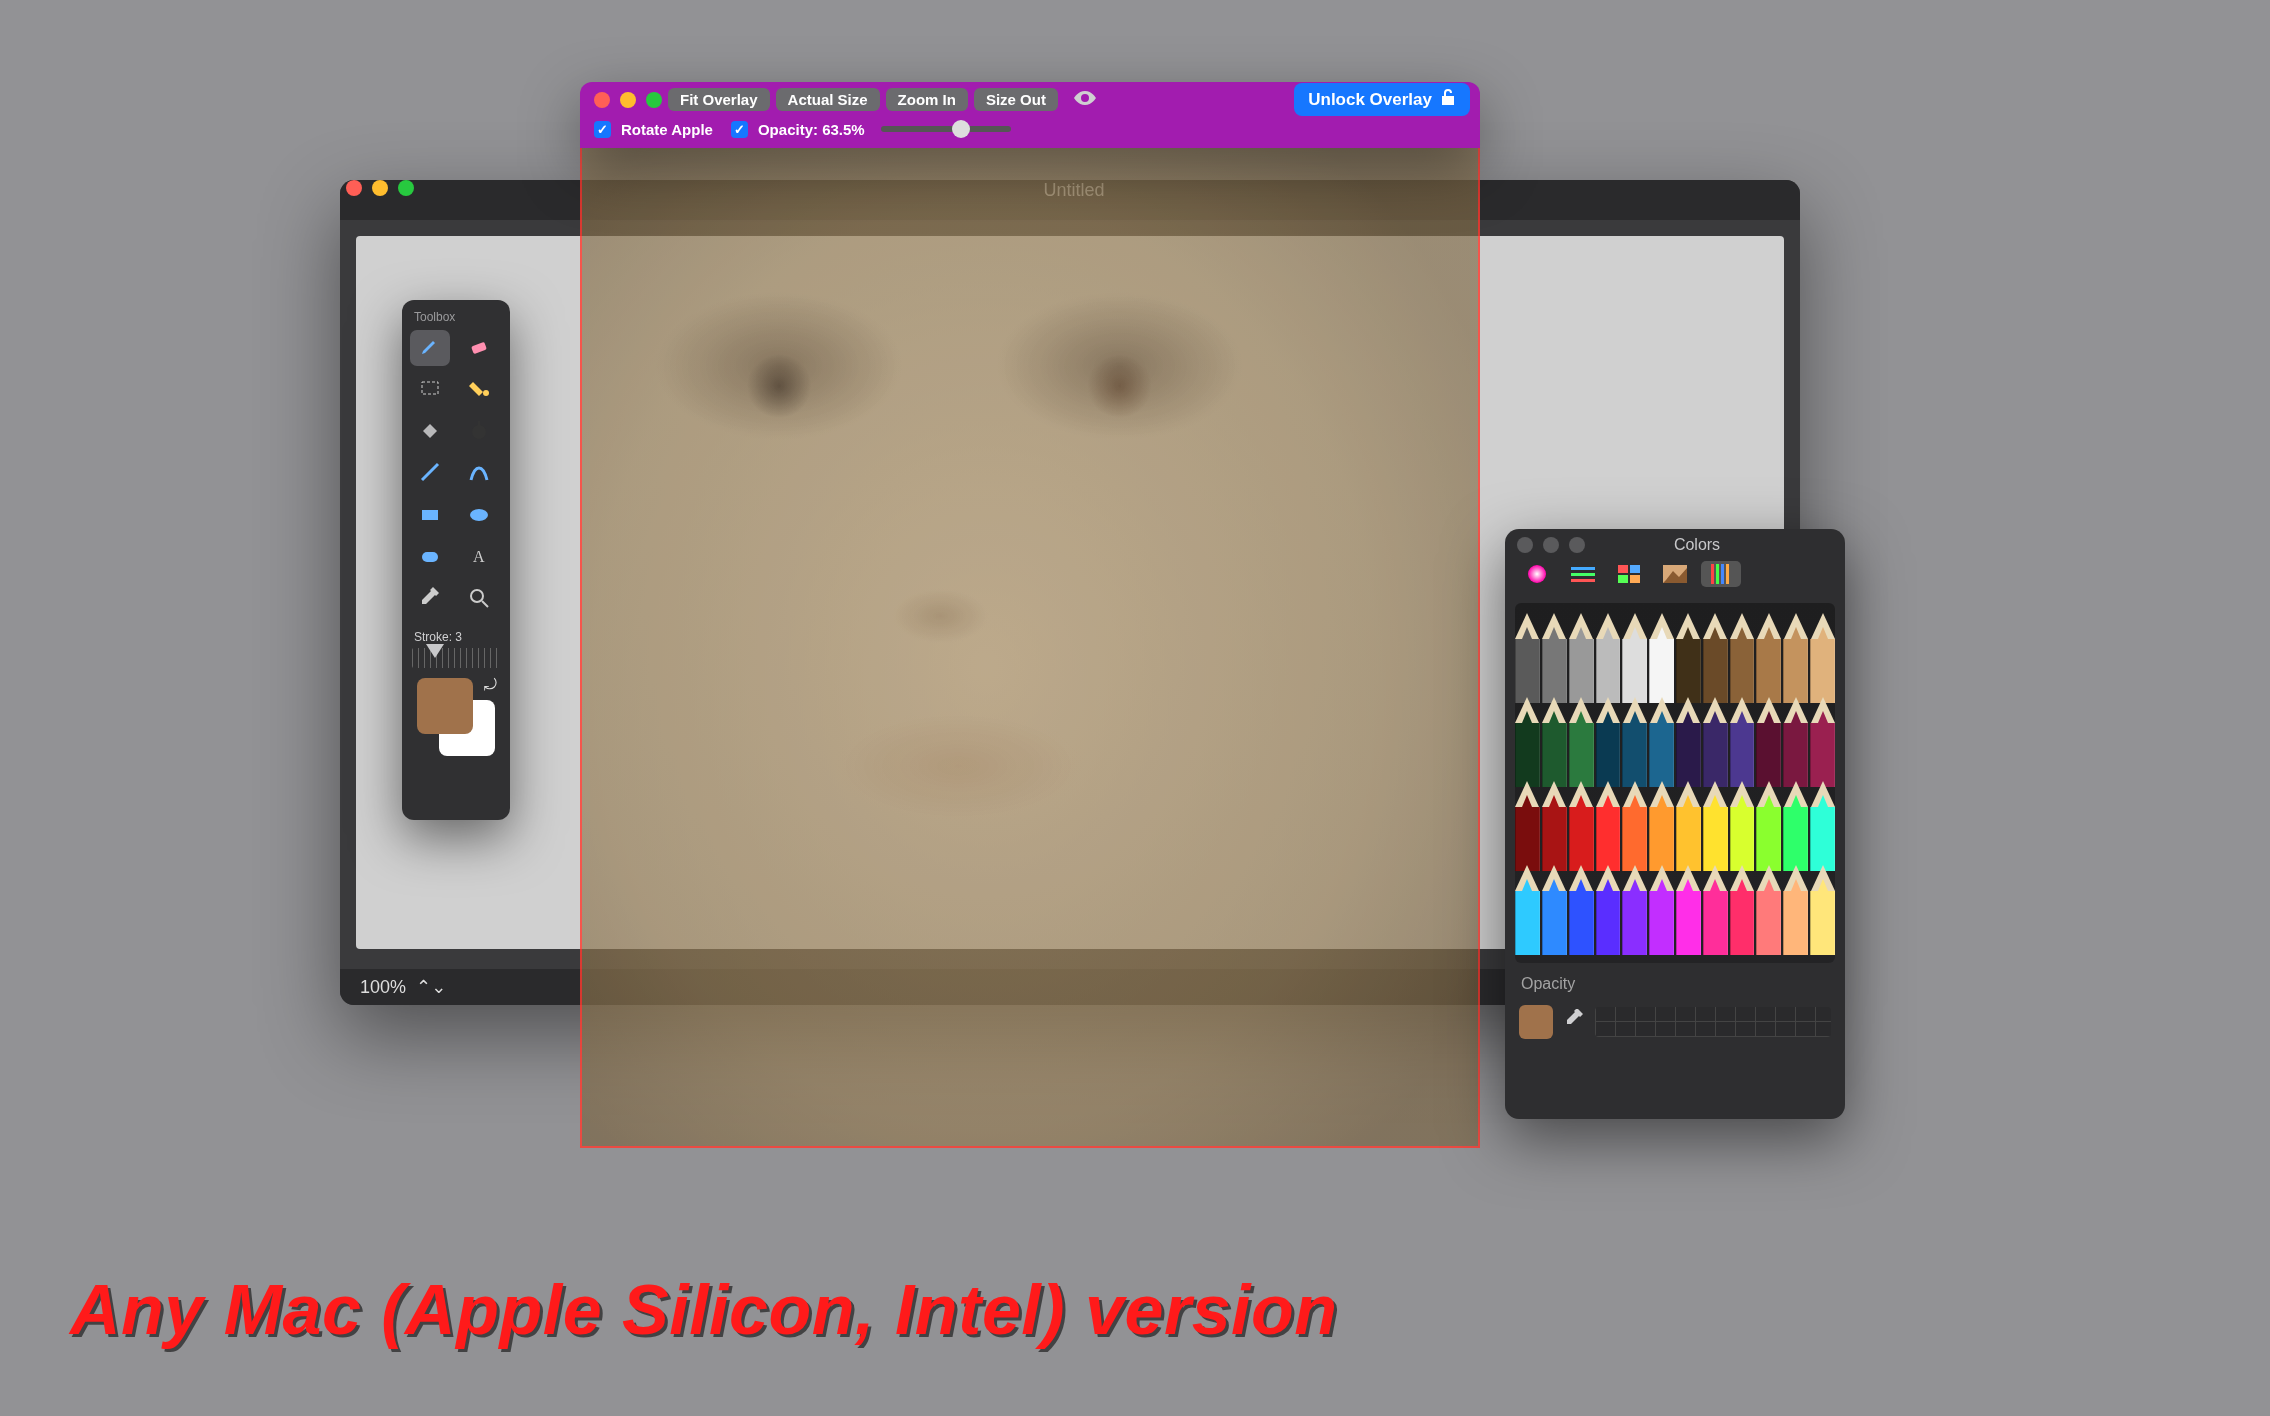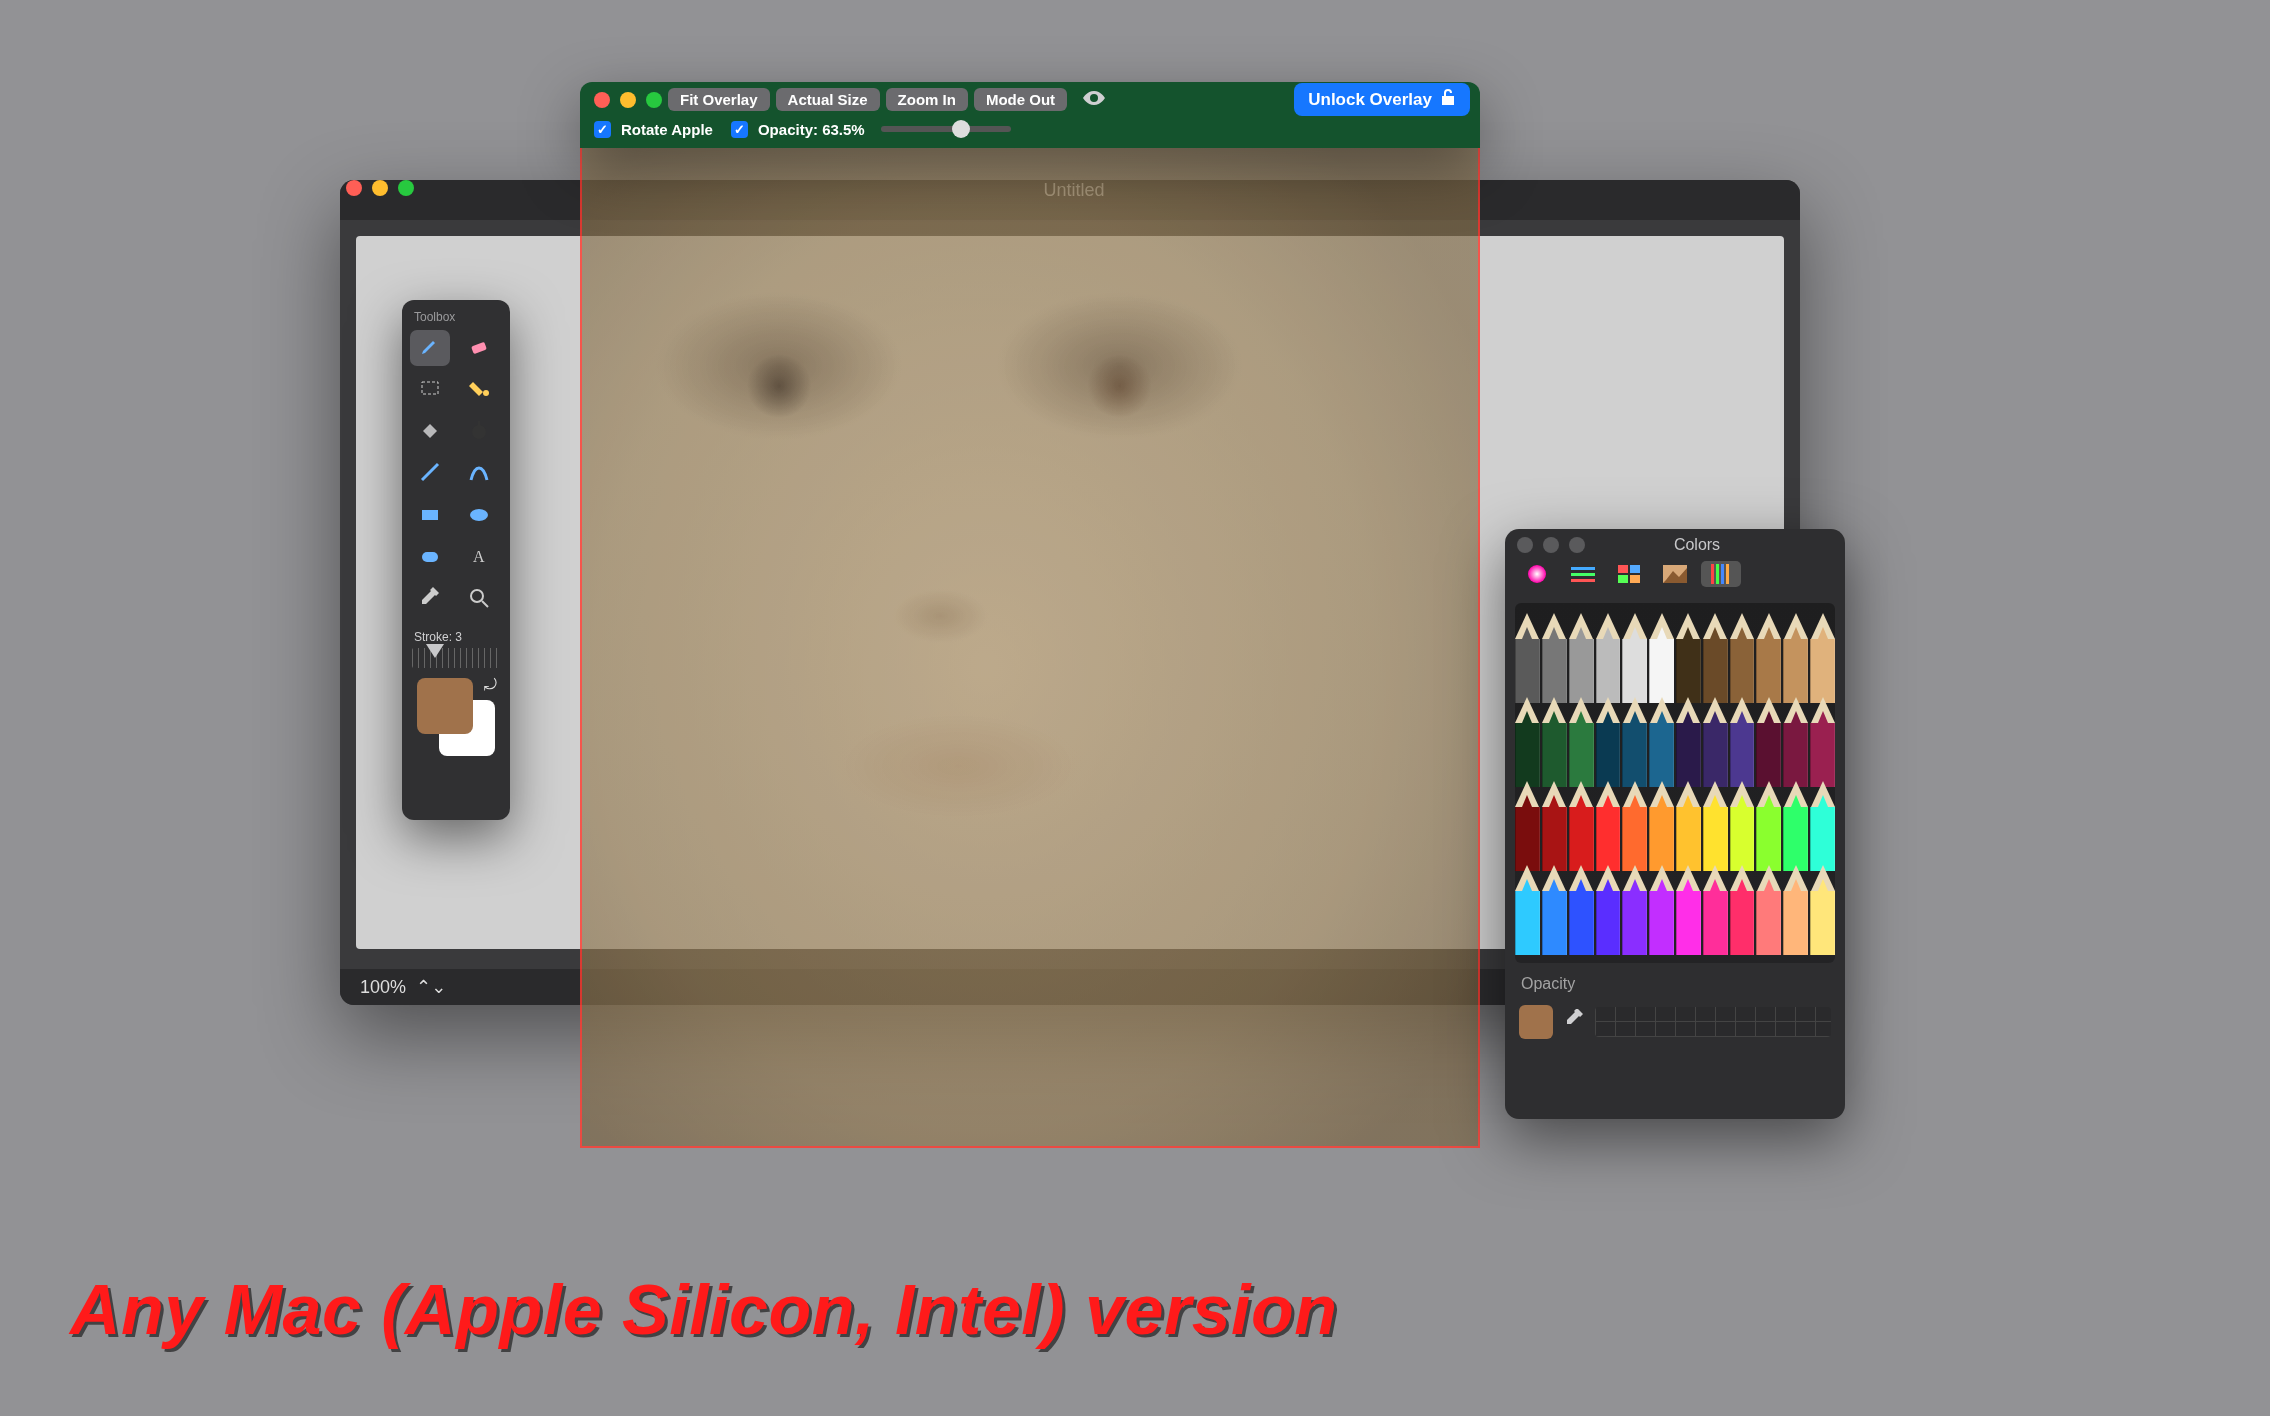--- a/index.html
+++ b/index.html
@@ -50,21 +50,21 @@
     display:flex; align-items:center; padding:0 20px;
     color:#ddd; font-size:18px;
   }
   .zoom-readout { display:flex; align-items:center; gap:10px; }
 
   
   .overlay-window {
     position:absolute;
     left:580px; top:82px;
     width:900px; height:66px;
-    background:#14532d;
+    background:#a21caf;
     border-radius:12px 12px 0 0;
     box-shadow: 0 20px 60px rgba(0,0,0,0.4);
     z-index:30;
   }
   .overlay-row1 {
     height:32px; display:flex; align-items:center;
     padding:3px 10px 0 14px; gap:6px;
   }
   .overlay-row2 {
     height:30px; display:flex; align-items:center;
@@ -269,21 +269,21 @@
 <div class="overlay-window">
   <div class="overlay-row1">
     <div class="traffic">
       <div class="dot red"></div>
       <div class="dot yellow"></div>
       <div class="dot green"></div>
     </div>
     <div class="pill">Fit Overlay</div>
     <div class="pill">Actual Size</div>
     <div class="pill">Zoom In</div>
-    <div class="pill">Mode Out</div>
+    <div class="pill">Size Out</div>
     <span class="eye-icon">
       <svg width="26" height="18" viewBox="0 0 26 18">
           <path d="M13 2C6 2 2 9 2 9s4 7 11 7 11-7 11-7-4-7-11-7zm0 11a4 4 0 110-8 4 4 0 010 8z" fill="#cfcfd1"></path>
         </svg>
     </span>
     <div class="unlock-btn">
       <span>Unlock Overlay</span>
       <span>
         <svg width="16" height="18" viewBox="0 0 16 18">
             <path d="M4 8V5a4 4 0 018 0h-2a2 2 0 00-4 0v3h8v9H2V8h2z" fill="#fff"></path>

